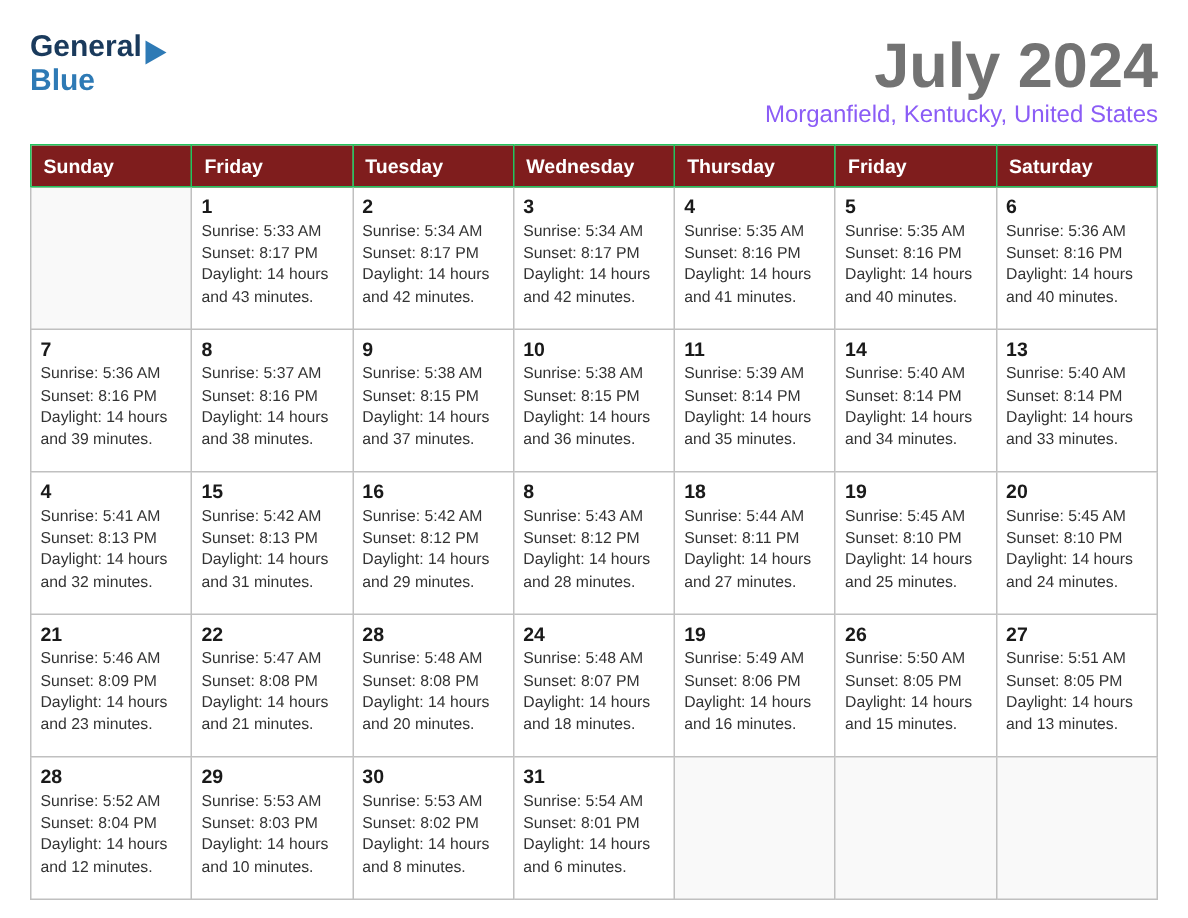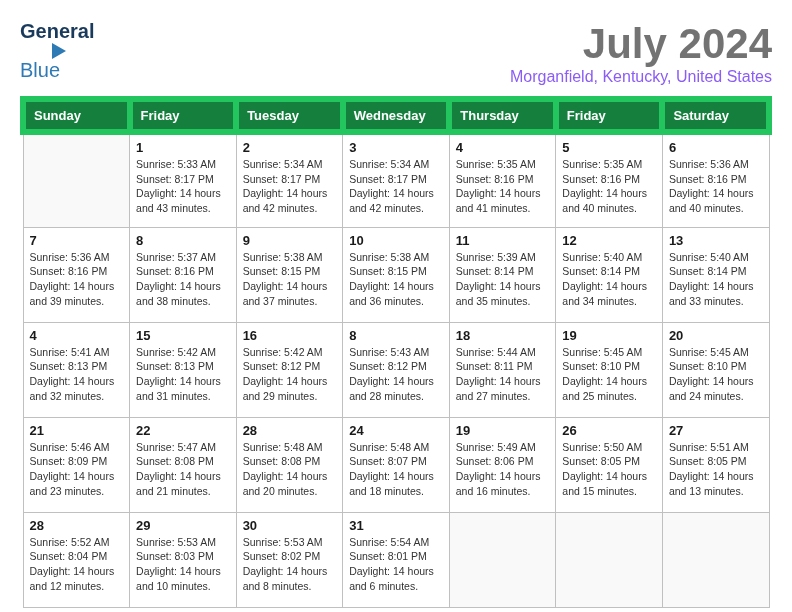--- a/index.html
+++ b/index.html
@@ -27,27 +27,27 @@
     .title-block .location {
       font-size: 16px;
       color: #8b5cf6;
     }
     .calendar {
       width: 100%;
       border-collapse: collapse;
       font-size: 11px;
     }
     .calendar th {
-      background: #15803d;
+      background: #7f1d1d;
       color: #fff;
       text-align: left;
       padding: 6px 8px;
       font-size: 13px;
       font-weight: bold;
-      border: 6px solid #22c55e;
+      border: 1px solid #22c55e;
     }
     .calendar td {
       vertical-align: top;
       border: 1px solid #c0c0c0;
       padding: 5px 6px;
       width: calc(100% / 7);
       min-height: 80px;
       height: 90px;
     }
     .calendar tr.week-row td {
@@ -74,40 +74,40 @@
       gap: 0px;
     }
     .logo-general {
       font-size: 20px;
       font-weight: bold;
       color: #1a3a5c;
     }
     .logo-blue-part {
       color: #2e7ab5;
       font-size: 20px;
-      font-weight: normal;
+      font-weight: bold;
     }
     .arrow-icon {
       display: inline-block;
       width: 0;
       height: 0;
       border-style: solid;
       border-width: 8px 0 8px 14px;
       border-color: transparent transparent transparent #2e7ab5;
       margin-left: 3px;
       vertical-align: middle;
     }
   </style>
 </head>
 <body>
 
 <div class="header">
   <div class="logo-wrapper">
     <div>
-      <div style="display:flex; align-items:center;flex-direction:column;">
+      <div style="display:flex; align-items:flex-end;">
         <span class="logo-general">General</span>
         <span class="arrow-icon"></span>
       </div>
       <div class="logo-blue-part">Blue</div>
     </div>
   </div>
   <div class="title-block">
     <div class="month-year">July 2024</div>
     <div class="location">Morganfield, Kentucky, United States</div>
   </div>
@@ -168,21 +168,21 @@
         </td>
         <td>
           <span class="day-num">10</span>
           <div class="day-info">Sunrise: 5:38 AM<br>Sunset: 8:15 PM<br>Daylight: 14 hours and 36 minutes.</div>
         </td>
         <td>
           <span class="day-num">11</span>
           <div class="day-info">Sunrise: 5:39 AM<br>Sunset: 8:14 PM<br>Daylight: 14 hours and 35 minutes.</div>
         </td>
         <td>
-          <span class="day-num">12</span>
+          <span class="day-num">14</span>
           <div class="day-info">Sunrise: 5:40 AM<br>Sunset: 8:14 PM<br>Daylight: 14 hours and 34 minutes.</div>
         </td>
         <td>
           <span class="day-num">13</span>
           <div class="day-info">Sunrise: 5:40 AM<br>Sunset: 8:14 PM<br>Daylight: 14 hours and 33 minutes.</div>
         </td>
       </tr>
       <tr class="week-row">
         <td>
           <span class="day-num">4</span>

